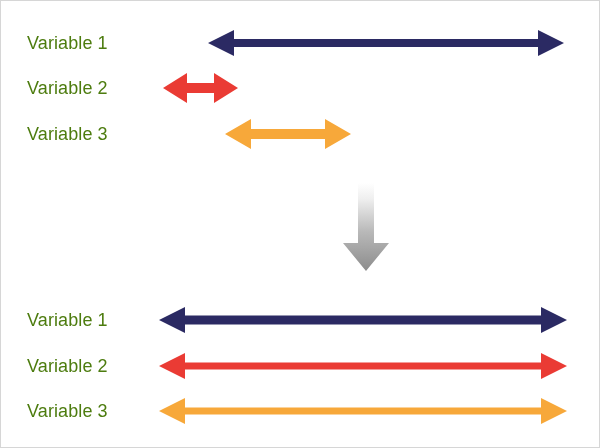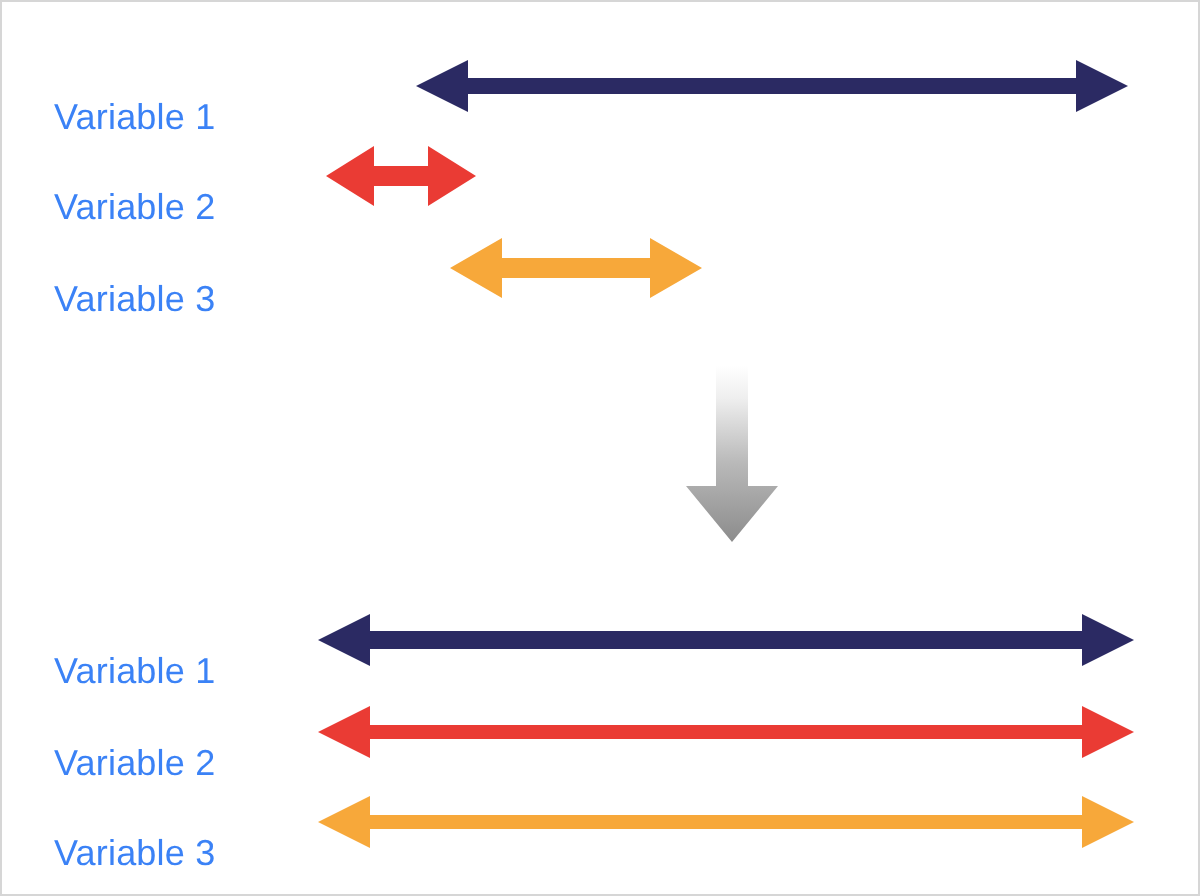--- a/index.html
+++ b/index.html
@@ -33,24 +33,23 @@
     width: 600px;
     height: 44px;
   }
   .var-label {
     position: absolute;
     left: 26px;
     top: 50%;
     transform: translateY(-50%);
     font-size: 18px;
     font-weight: 300;
-    color: #3b82f6;
+    color: #4d7c0f;
     letter-spacing: 0.1px;
     white-space: nowrap;
-    margin-top: 16px;
   }
   .arrow-wrap {
     position: absolute;
     top: 50%;
     transform: translateY(-50%);
     height: 34px;
     display: block;
   }
   .arrow-wrap svg { display: block; overflow: visible; }
 

